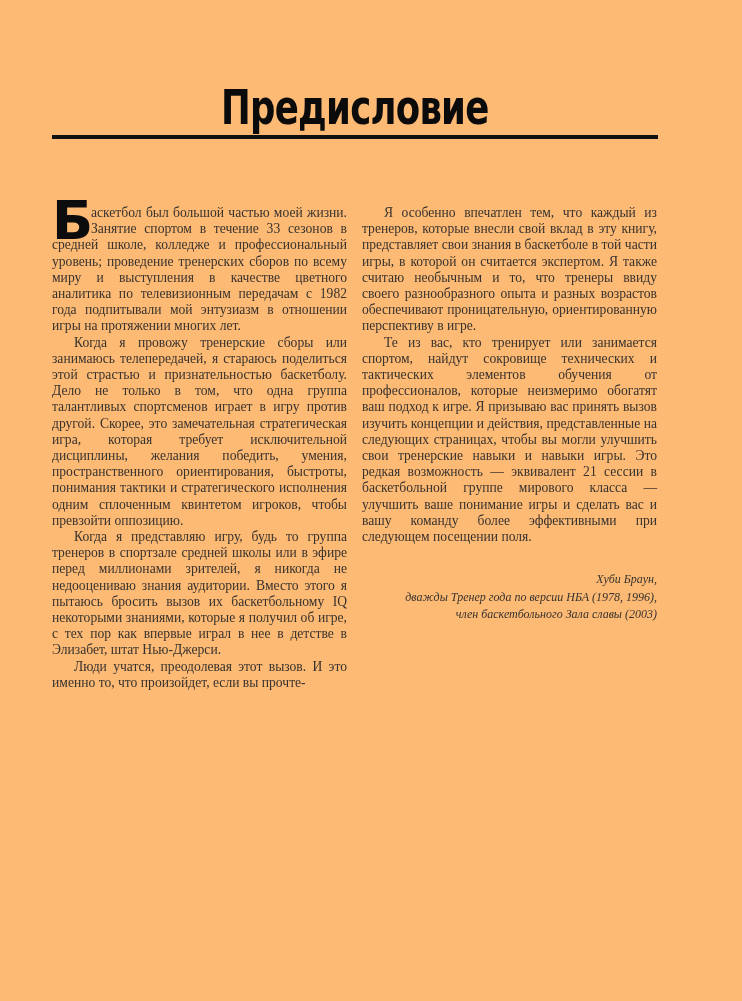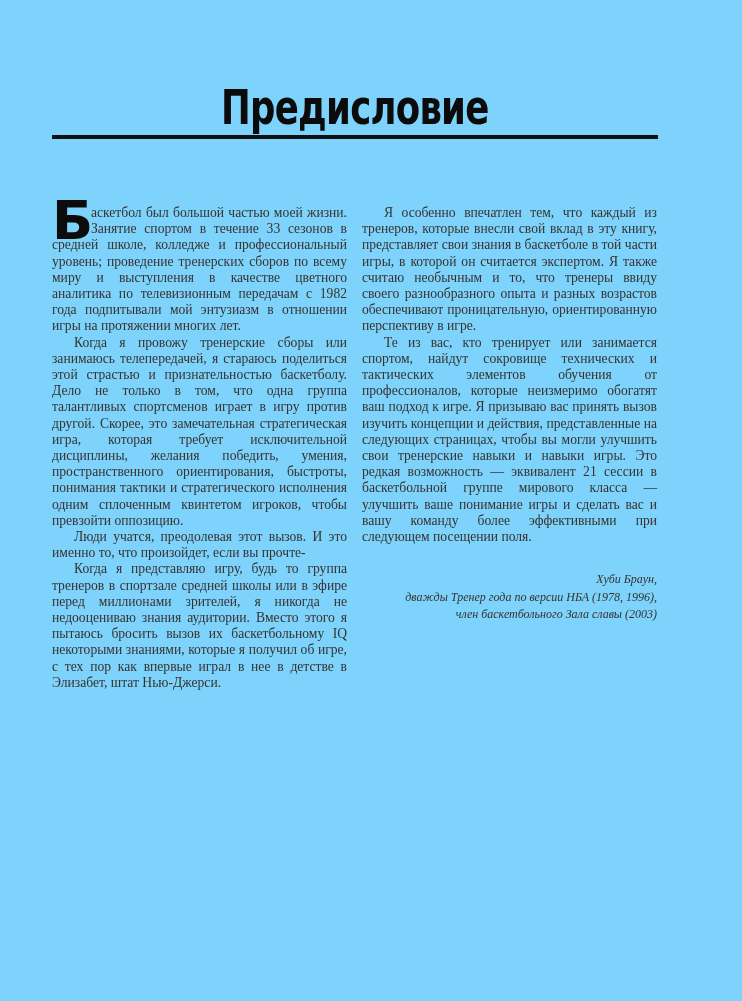--- a/index.html
+++ b/index.html
@@ -5,21 +5,21 @@
   html, body { margin: 0; padding: 0; }
   body {
     width: 742px; height: 1001px;
     background: #ffffff;
     font-family: "Liberation Serif", "DejaVu Serif", serif;
   }
   .page {
     position: relative;
     width: 742px; height: 1001px;
     overflow: hidden;
-    background: #7dd3fc;
+    background: #fdba74;
   }
   .content {
     position: absolute;
     left: 52px; top: 84px;
     width: 606px;
   }
   .title-wrap { text-align: center; white-space: nowrap; }
   .page-title {
     display: inline-block;
     font-family: "DejaVu Sans", "Liberation Sans", sans-serif;
@@ -78,22 +78,22 @@
 
     <div class="title-wrap">
       <div class="page-title">Предисловие</div>
     </div>
     <div class="title-rule"></div>
 
     <div class="cols">
       <div class="col">
           <p class="has-dropcap no-indent"><span class="dropcap-spacer"></span><span class="dropcap">Б</span>аскетбол был большой частью моей жизни. Занятие спортом в течение 33 сезонов в средней школе, колледже и профессиональный уровень; проведение тренерских сборов по всему миру и выступления в качестве цветного аналитика по телевизионным передачам с 1982 года подпитывали мой энтузиазм в отношении игры на протяжении многих лет.</p>
           <p>Когда я провожу тренерские сборы или занимаюсь телепередачей, я стараюсь поделиться этой страстью и признательностью баскетболу. Дело не только в том, что одна группа талантливых спортсменов играет в игру против другой. Скорее, это замечательная стратегическая игра, которая требует исключительной дисциплины, желания победить, умения, пространственного ориентирования, быстроты, понимания тактики и стратегического исполнения одним сплоченным квинтетом игроков, чтобы превзойти оппозицию.</p>
+          <p>Когда я представляю игру, будь то группа тренеров в спортзале средней школы или в эфире перед миллионами зрителей, я никогда не недооцениваю знания аудитории. Вместо этого я пытаюсь бросить вызов их баскетбольному IQ некоторыми знаниями, которые я получил об игре, с тех пор как впервые играл в нее в детстве в Элизабет, штат Нью-Джерси.</p>
           <p>Люди учатся, преодолевая этот вызов. И это именно то, что произойдет, если вы прочте-</p>
-          <p>Когда я представляю игру, будь то группа тренеров в спортзале средней школы или в эфире перед миллионами зрителей, я никогда не недооцениваю знания аудитории. Вместо этого я пытаюсь бросить вызов их баскетбольному IQ некоторыми знаниями, которые я получил об игре, с тех пор как впервые играл в нее в детстве в Элизабет, штат Нью-Джерси.</p>
         </div>
       <div class="col">
           <p>Я особенно впечатлен тем, что каждый из тренеров, которые внесли свой вклад в эту книгу, представляет свои знания в баскетболе в той части игры, в которой он считается экспертом. Я также считаю необычным и то, что тренеры ввиду своего разнообразного опыта и разных возрастов обеспечивают проницательную, ориентированную перспективу в игре.</p>
           <p>Те из вас, кто тренирует или занимается спортом, найдут сокровище технических и тактических элементов обучения от профессионалов, которые неизмеримо обогатят ваш подход к игре. Я призываю вас принять вызов изучить концепции и действия, представленные на следующих страницах, чтобы вы могли улучшить свои тренерские навыки и навыки игры. Это редкая возможность — эквивалент 21 сессии в баскетбольной группе мирового класса — улучшить ваше понимание игры и сделать вас и вашу команду более эффективными при следующем посещении поля.</p>
           <div class="signature">
             <div>Хуби Браун,</div>
             <div>дважды Тренер года по версии НБА (1978, 1996),</div>
             <div>член баскетбольного Зала славы (2003)</div>
           </div>
         </div>

